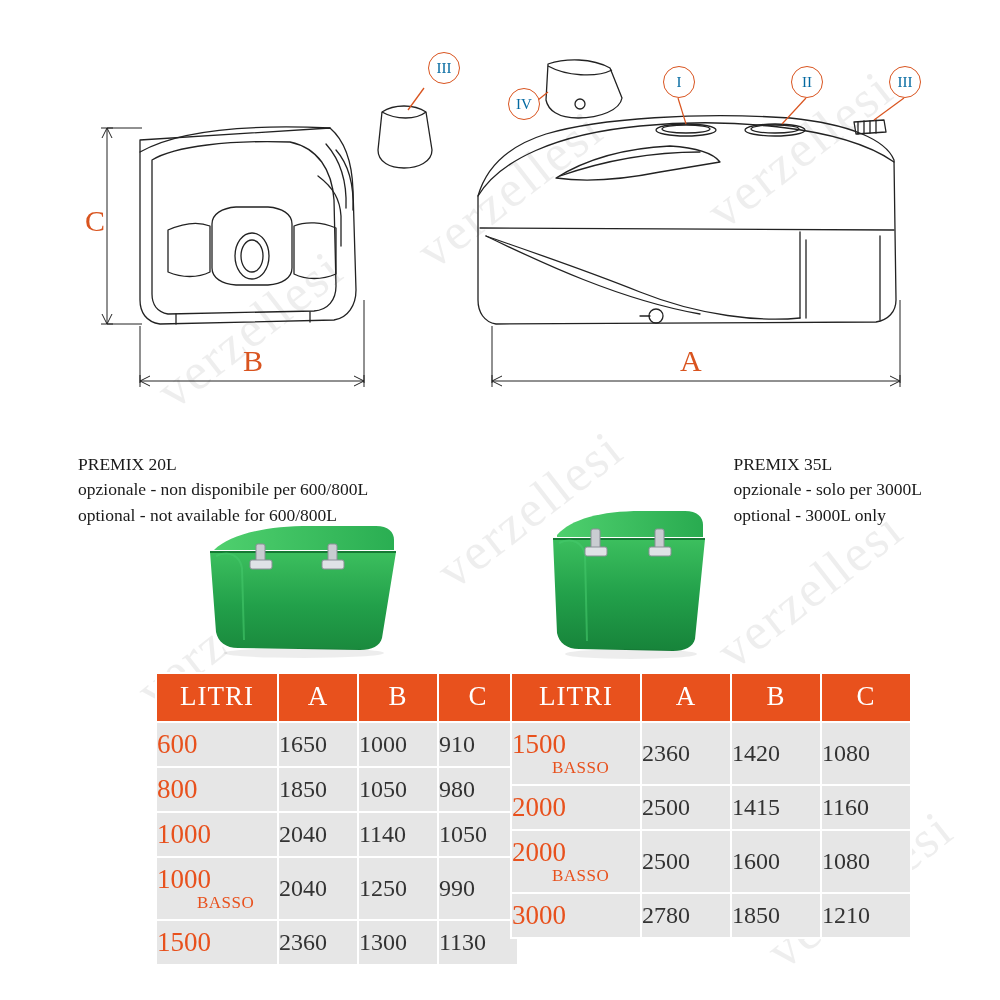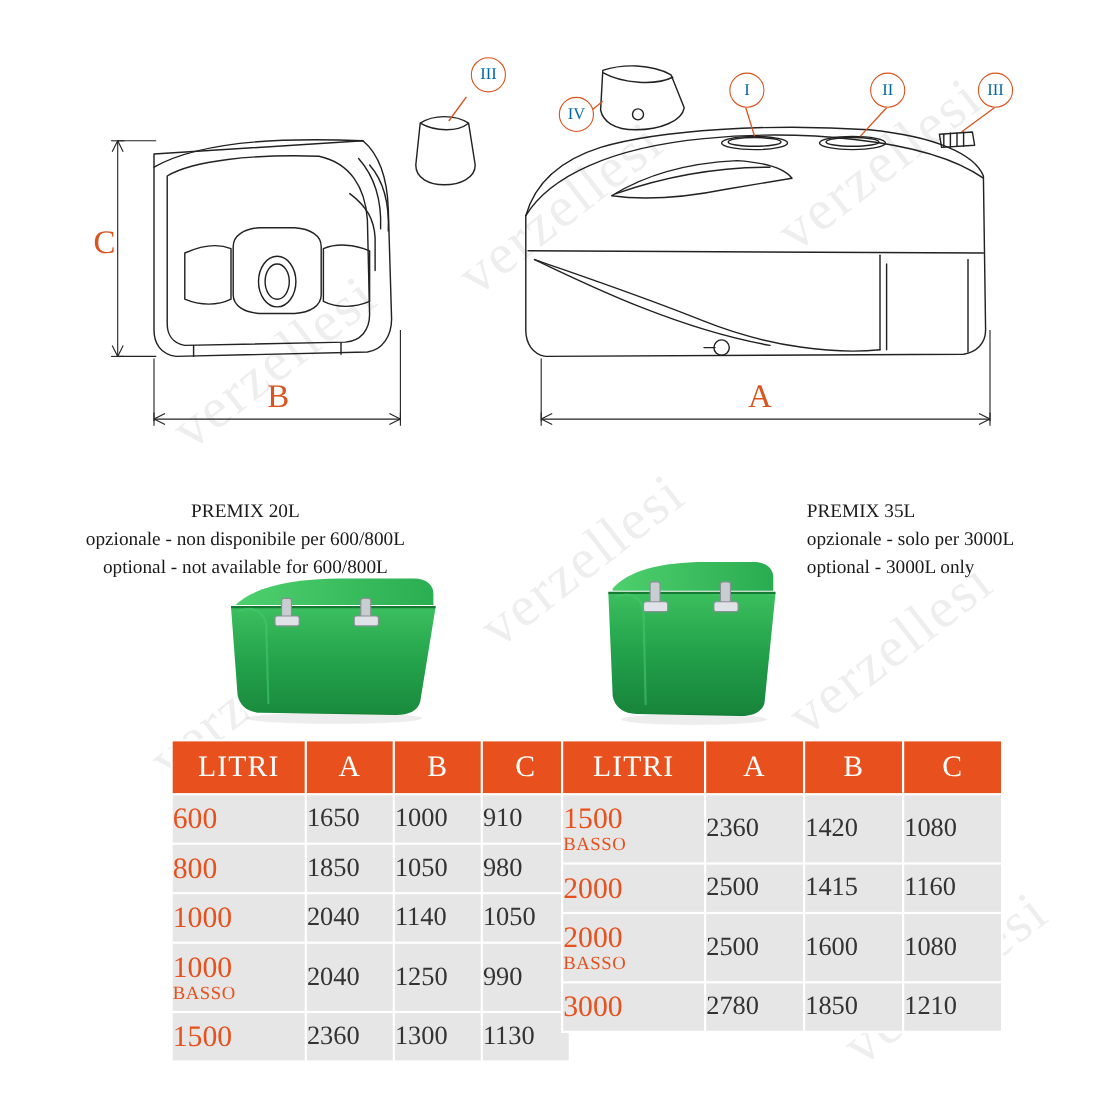--- a/index.html
+++ b/index.html
@@ -66,21 +66,21 @@
   }
 
   
   .caption {
     position: absolute;
     font-family: "Liberation Serif", serif;
     font-size: 17.5px;
     color: #1a1a1a;
     line-height: 1.45;
   }
-  .caption.left { left: 78px; top: 452px; text-align: center; }
+  .caption.left { left: 78px; top: 452px; text-align: left; }
   .caption.right { right: 78px; top: 452px; text-align: left; }
 
   
   .photo {
     position: absolute;
   }
 
   
   table {
     border-collapse: collapse;
@@ -108,20 +108,21 @@
     color: #e8511d;
     font-size: 27px;
     line-height: 1.0;
   }
   table.spec td.litri .basso {
     display: block;
     font-size: 17px;
     color: #e8511d;
     letter-spacing: 0.5px;
     margin-top: 1px;
+    padding-left: 40px;
   }
   #table-left { left: 155px; top: 672px; }
   #table-right { left: 510px; top: 672px; }
   #table-left th:nth-child(1), #table-left td:nth-child(1) { width: 120px; }
   #table-left th:nth-child(2), #table-left td:nth-child(2) { width: 78px; }
   #table-left th:nth-child(3), #table-left td:nth-child(3) { width: 78px; }
   #table-left th:nth-child(4), #table-left td:nth-child(4) { width: 78px; }
   #table-right th:nth-child(1), #table-right td:nth-child(1) { width: 128px; }
   #table-right th:nth-child(2), #table-right td:nth-child(2) { width: 88px; }
   #table-right th:nth-child(3), #table-right td:nth-child(3) { width: 88px; }

